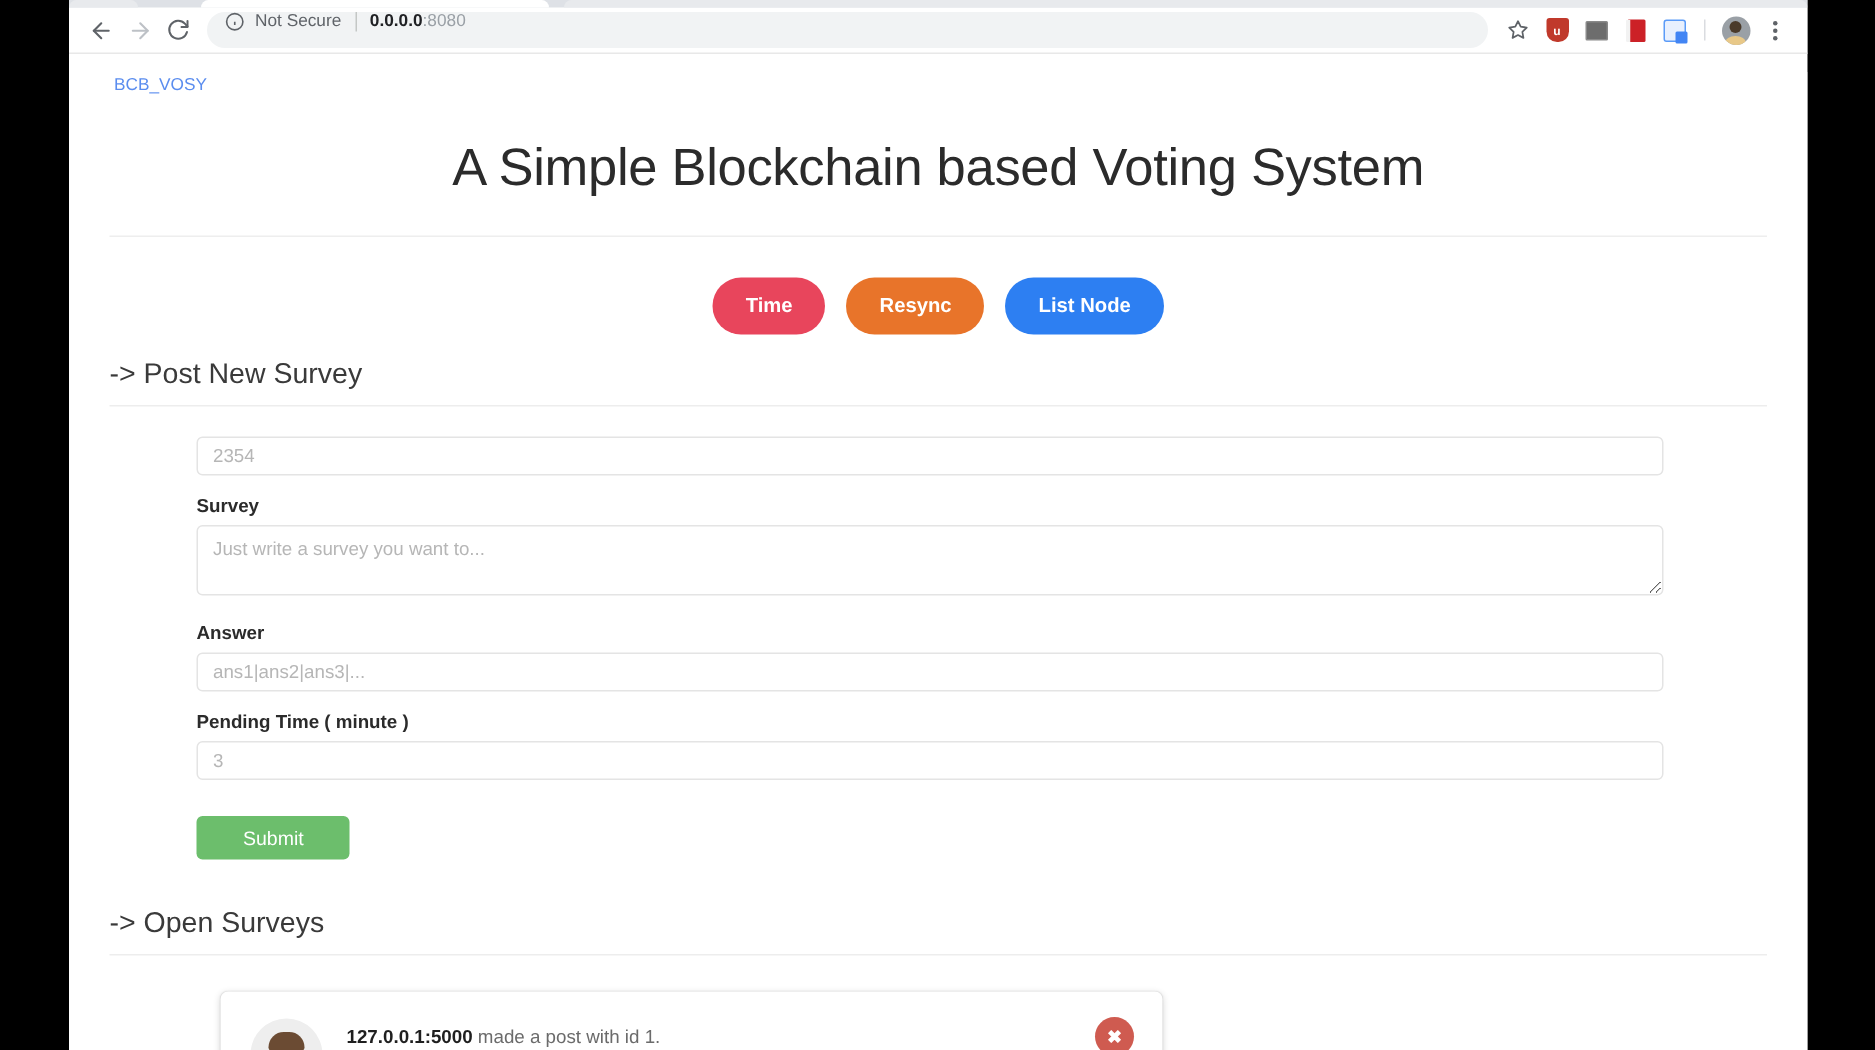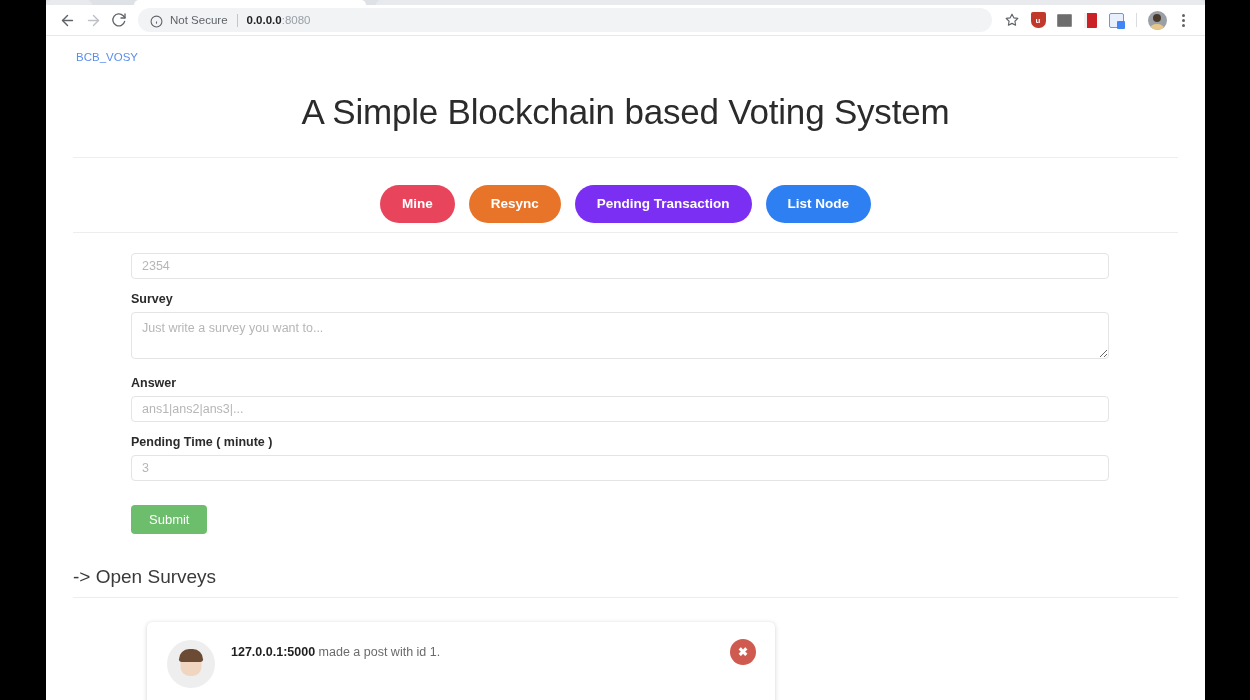--- a/index.html
+++ b/index.html
@@ -72,21 +72,20 @@
   }
   .nav-btn svg { display: block; }
   .nav-btn.disabled { color: #bdc1c6; }
 
   .omnibox {
     flex: 1 1 auto;
     height: 24px;
     background: #f1f3f4;
     border-radius: 12px;
     display: flex;
-    align-items: center;
     margin: 0 8px 0 6px;
     padding: 0 12px;
     box-sizing: border-box;
     min-width: 0;
   }
   .omnibox .info-icon {
     width: 13px; height: 13px;
     flex: 0 0 auto;
     margin-right: 7px;
     color: #5f6368;
@@ -315,21 +314,21 @@
   .field-input::placeholder,
   .field-textarea::placeholder { color: #b6b6b6; }
 
   .submit-btn {
     margin-top: 11px;
     background: #6cbe6c;
     border: none;
     border-radius: 4px;
     color: #ffffff;
     font-size: 13px;
-    padding: 7px 18px;
+    padding: 7px 31px;
     cursor: pointer;
     font-family: "Liberation Sans", sans-serif;
   }
 
   
   .surveys-wrap {
     margin-top: 32px;
   }
   .survey-list {
     padding-left: 74px;
@@ -481,26 +480,26 @@
       <span class="bookmark-item">BCB_VOSY</span>
     </div>
 
     <div class="page">
       <div class="container">
 
         <h1 class="page-title">A Simple Blockchain based Voting System</h1>
         <div class="hr"></div>
 
         <div class="btn-row">
-          <button class="pill-btn" style="background: rgb(232, 69, 92);">Mine</button>
+          <button class="pill-btn" style="background: rgb(232, 69, 92);">Time</button>
           <button class="pill-btn" style="background: rgb(232, 116, 42);">Resync</button>
-          <button class="pill-btn" style="background: rgb(123, 47, 242);">Pending Transaction</button>
           <button class="pill-btn" style="background: rgb(45, 127, 242);">List Node</button>
         </div>
 
+        <h2 class="section-title">-&gt; Post New Survey</h2>
         <div class="section-rule"></div>
 
         <div class="form-area">
           <div class="field">
             <input class="field-input" placeholder="2354" style="">
           </div>
           <div class="field">
             <label class="field-label">Survey</label>
             <textarea class="field-textarea" placeholder="Just write a survey you want to..." style=""></textarea>
           </div>

